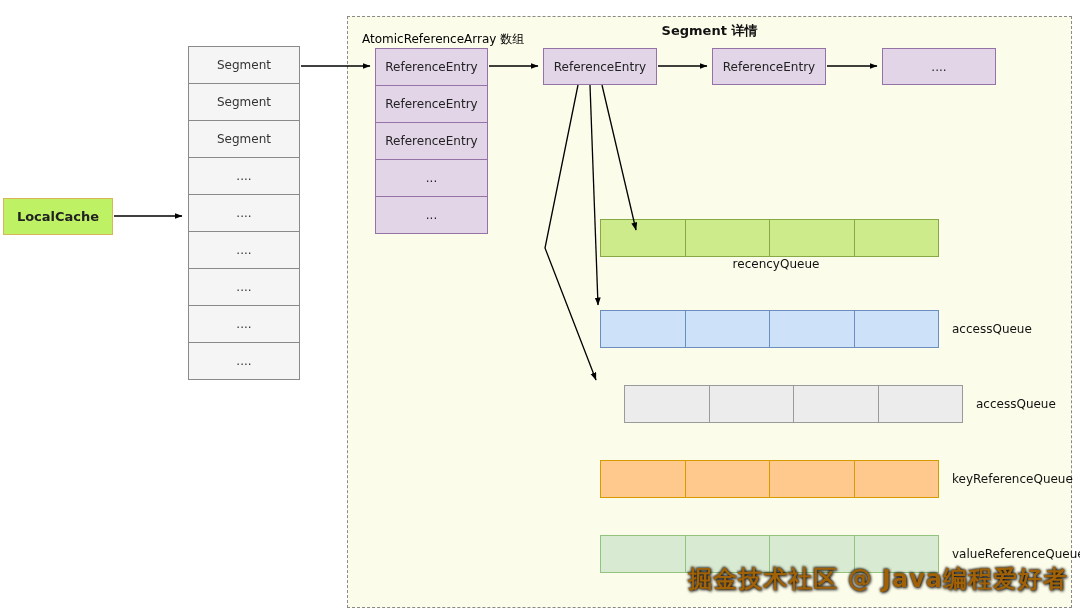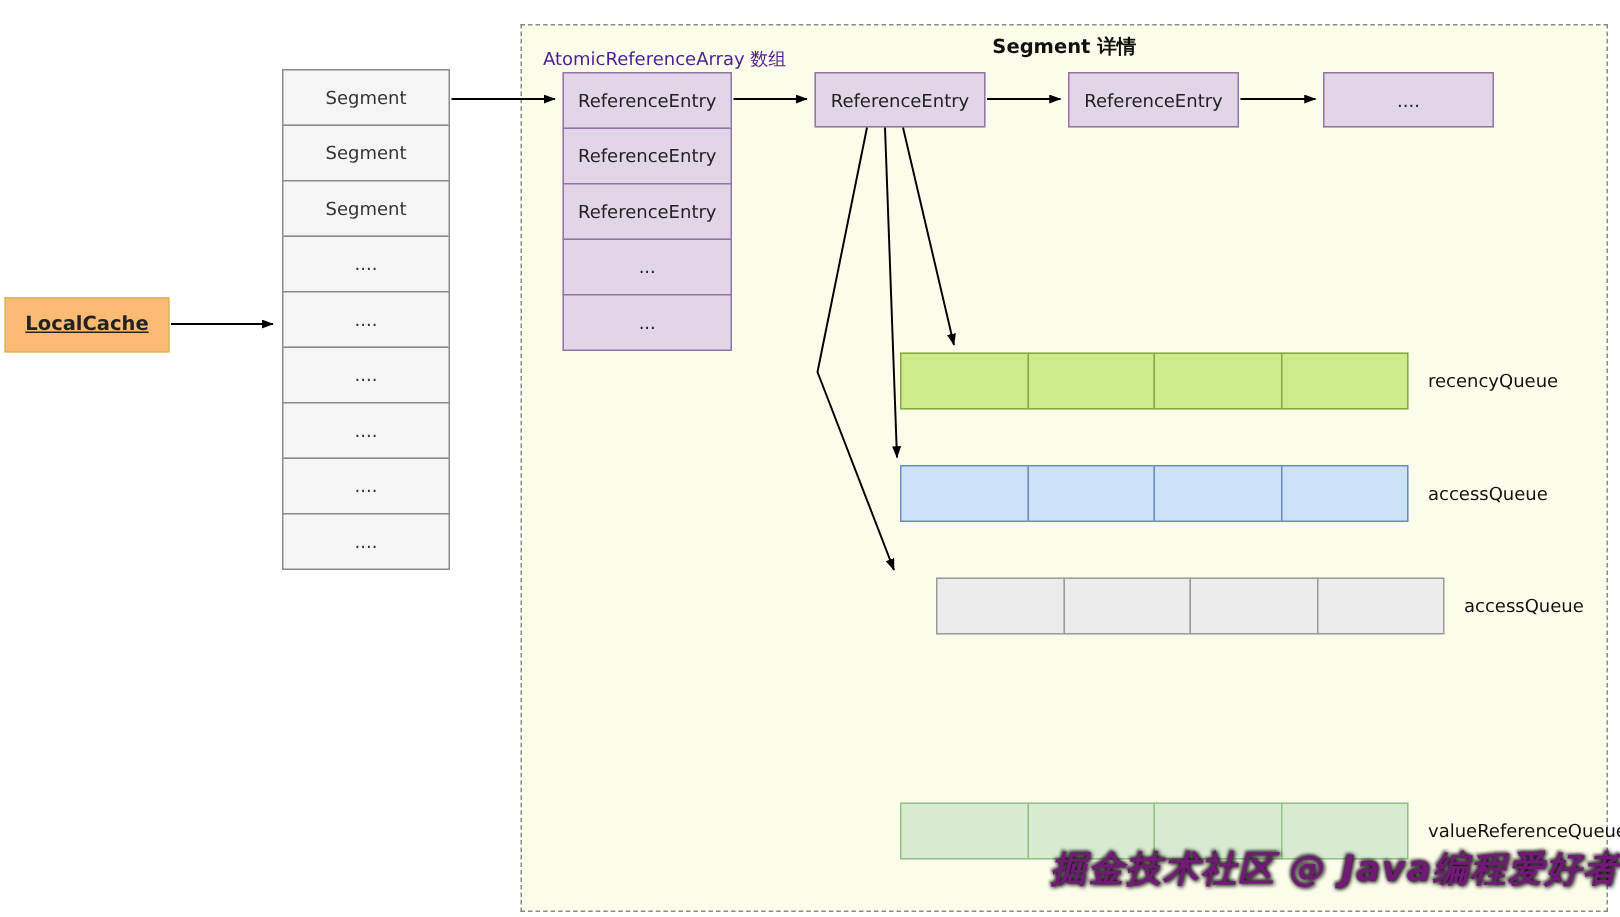--- a/index.html
+++ b/index.html
@@ -17,58 +17,58 @@
            font-size:12px;color:#333;border:1px solid #8a8a8a;box-sizing:border-box;background:#f5f5f5;}
   .seg-row:first-child{margin-top:0;}
 
   
   .detail-box{position:absolute;left:347px;top:16px;width:725px;height:592px;
               border:1.5px dashed #8a8a8a;box-sizing:border-box;background:#fcfcea;}
   .detail-title{position:absolute;left:347px;top:22px;width:725px;text-align:center;
                 font-size:13px;font-weight:bold;color:#111;}
 
   
-  .array-title{position:absolute;left:362px;top:31px;font-size:12px;color:#4c1d95;}
+  .array-title{position:absolute;left:362px;top:31px;font-size:12px;color:#000000;}
   .array-col{position:absolute;left:375px;top:48px;width:113px;}
   .entry-row{position:relative;height:38px;margin-top:-1px;display:flex;align-items:center;justify-content:center;
              font-size:12px;color:#222;border:1px solid #9673a6;box-sizing:border-box;background:#e1d5e7;}
   .entry-row:first-child{margin-top:0;}
 
   
   .entry-box{border:1px solid #9673a6;background:#e1d5e7;}
   .chain-1{left:543px;top:48px;width:114px;height:37px;}
   .chain-2{left:712px;top:48px;width:114px;height:37px;}
   .chain-3{left:882px;top:48px;width:114px;height:37px;}
 
   
   .queue{position:absolute;left:600px;display:flex;align-items:center;}
   .queue-cells{display:flex;width:339px;height:38px;box-sizing:border-box;}
   .cell{flex:1;border:1px solid #999;box-sizing:border-box;}
   .cell + .cell{margin-left:-1px;}
   .queue-label{margin-left:13px;font-size:12px;color:#111;white-space:nowrap;}
 
-  .q0{top:235px;} .q1{top:310px;} .q2{top:385px;padding-left:24px;} .q3{top:460px;} .q4{top:535px;}
+  .q0{top:219px;flex-direction:column;} .q1{top:310px;} .q2{top:385px;padding-left:24px;} .q3{top:460px;} .q4{top:535px;}
 
   
   .arrows{position:absolute;left:0;top:0;width:1080px;height:611px;pointer-events:none;}
 
   
-  .watermark{position:absolute;right:0;bottom:16px;font-size:24px;font-weight:600;color:#701a75;
+  .watermark{position:absolute;right:12px;bottom:16px;font-size:24px;font-weight:600;color:#a16207;
              text-shadow:0 0 3px rgba(0,0,0,.75),1px 1px 3px rgba(0,0,0,.85),-1px -1px 2px rgba(0,0,0,.4);
-             letter-spacing:1px;white-space:nowrap;font-style:italic;}
+             letter-spacing:1px;white-space:nowrap;}
 </style>
 </head>
 <body>
 
 <div id="canvas">
 
   <div class="detail-box" style="background: rgb(252, 252, 234);"></div>
   <div class="detail-title">Segment 详情</div>
 
-  <div class="box localcache" style="background: #fdba74; border-color: rgb(214, 182, 86); text-decoration: underline;">LocalCache</div>
+  <div class="box localcache" style="background: #bef264; border-color: rgb(214, 182, 86);">LocalCache</div>
 
   <div class="seg-col">
     <div class="seg-row" style="background: rgb(245, 245, 245); border-color: rgb(138, 138, 138);">Segment</div>
     <div class="seg-row" style="background: rgb(245, 245, 245); border-color: rgb(138, 138, 138);">Segment</div>
     <div class="seg-row" style="background: rgb(245, 245, 245); border-color: rgb(138, 138, 138);">Segment</div>
     <div class="seg-row" style="background: rgb(245, 245, 245); border-color: rgb(138, 138, 138);">....</div>
     <div class="seg-row" style="background: rgb(245, 245, 245); border-color: rgb(138, 138, 138);">....</div>
     <div class="seg-row" style="background: rgb(245, 245, 245); border-color: rgb(138, 138, 138);">....</div>
     <div class="seg-row" style="background: rgb(245, 245, 245); border-color: rgb(138, 138, 138);">....</div>
     <div class="seg-row" style="background: rgb(245, 245, 245); border-color: rgb(138, 138, 138);">....</div>
@@ -111,20 +111,29 @@
   <div class="queue q2">
     <div class="queue-cells">
       <div class="cell" style="background: rgb(236, 236, 236); border-color: rgb(154, 154, 154);"></div>
       <div class="cell" style="background: rgb(236, 236, 236); border-color: rgb(154, 154, 154);"></div>
       <div class="cell" style="background: rgb(236, 236, 236); border-color: rgb(154, 154, 154);"></div>
       <div class="cell" style="background: rgb(236, 236, 236); border-color: rgb(154, 154, 154);"></div>
     </div>
     <span class="queue-label">accessQueue</span>
   </div>
 
+  <div class="queue q3">
+    <div class="queue-cells">
+      <div class="cell" style="background: rgb(255, 200, 140); border-color: rgb(215, 155, 0);"></div>
+      <div class="cell" style="background: rgb(255, 200, 140); border-color: rgb(215, 155, 0);"></div>
+      <div class="cell" style="background: rgb(255, 200, 140); border-color: rgb(215, 155, 0);"></div>
+      <div class="cell" style="background: rgb(255, 200, 140); border-color: rgb(215, 155, 0);"></div>
+    </div>
+    <span class="queue-label">keyReferenceQueue</span>
+  </div>
 
   <div class="queue q4">
     <div class="queue-cells">
       <div class="cell" style="background: rgb(217, 234, 211); border-color: rgb(147, 196, 125);"></div>
       <div class="cell" style="background: rgb(217, 234, 211); border-color: rgb(147, 196, 125);"></div>
       <div class="cell" style="background: rgb(217, 234, 211); border-color: rgb(147, 196, 125);"></div>
       <div class="cell" style="background: rgb(217, 234, 211); border-color: rgb(147, 196, 125);"></div>
     </div>
     <span class="queue-label">valueReferenceQueue</span>
   </div>

